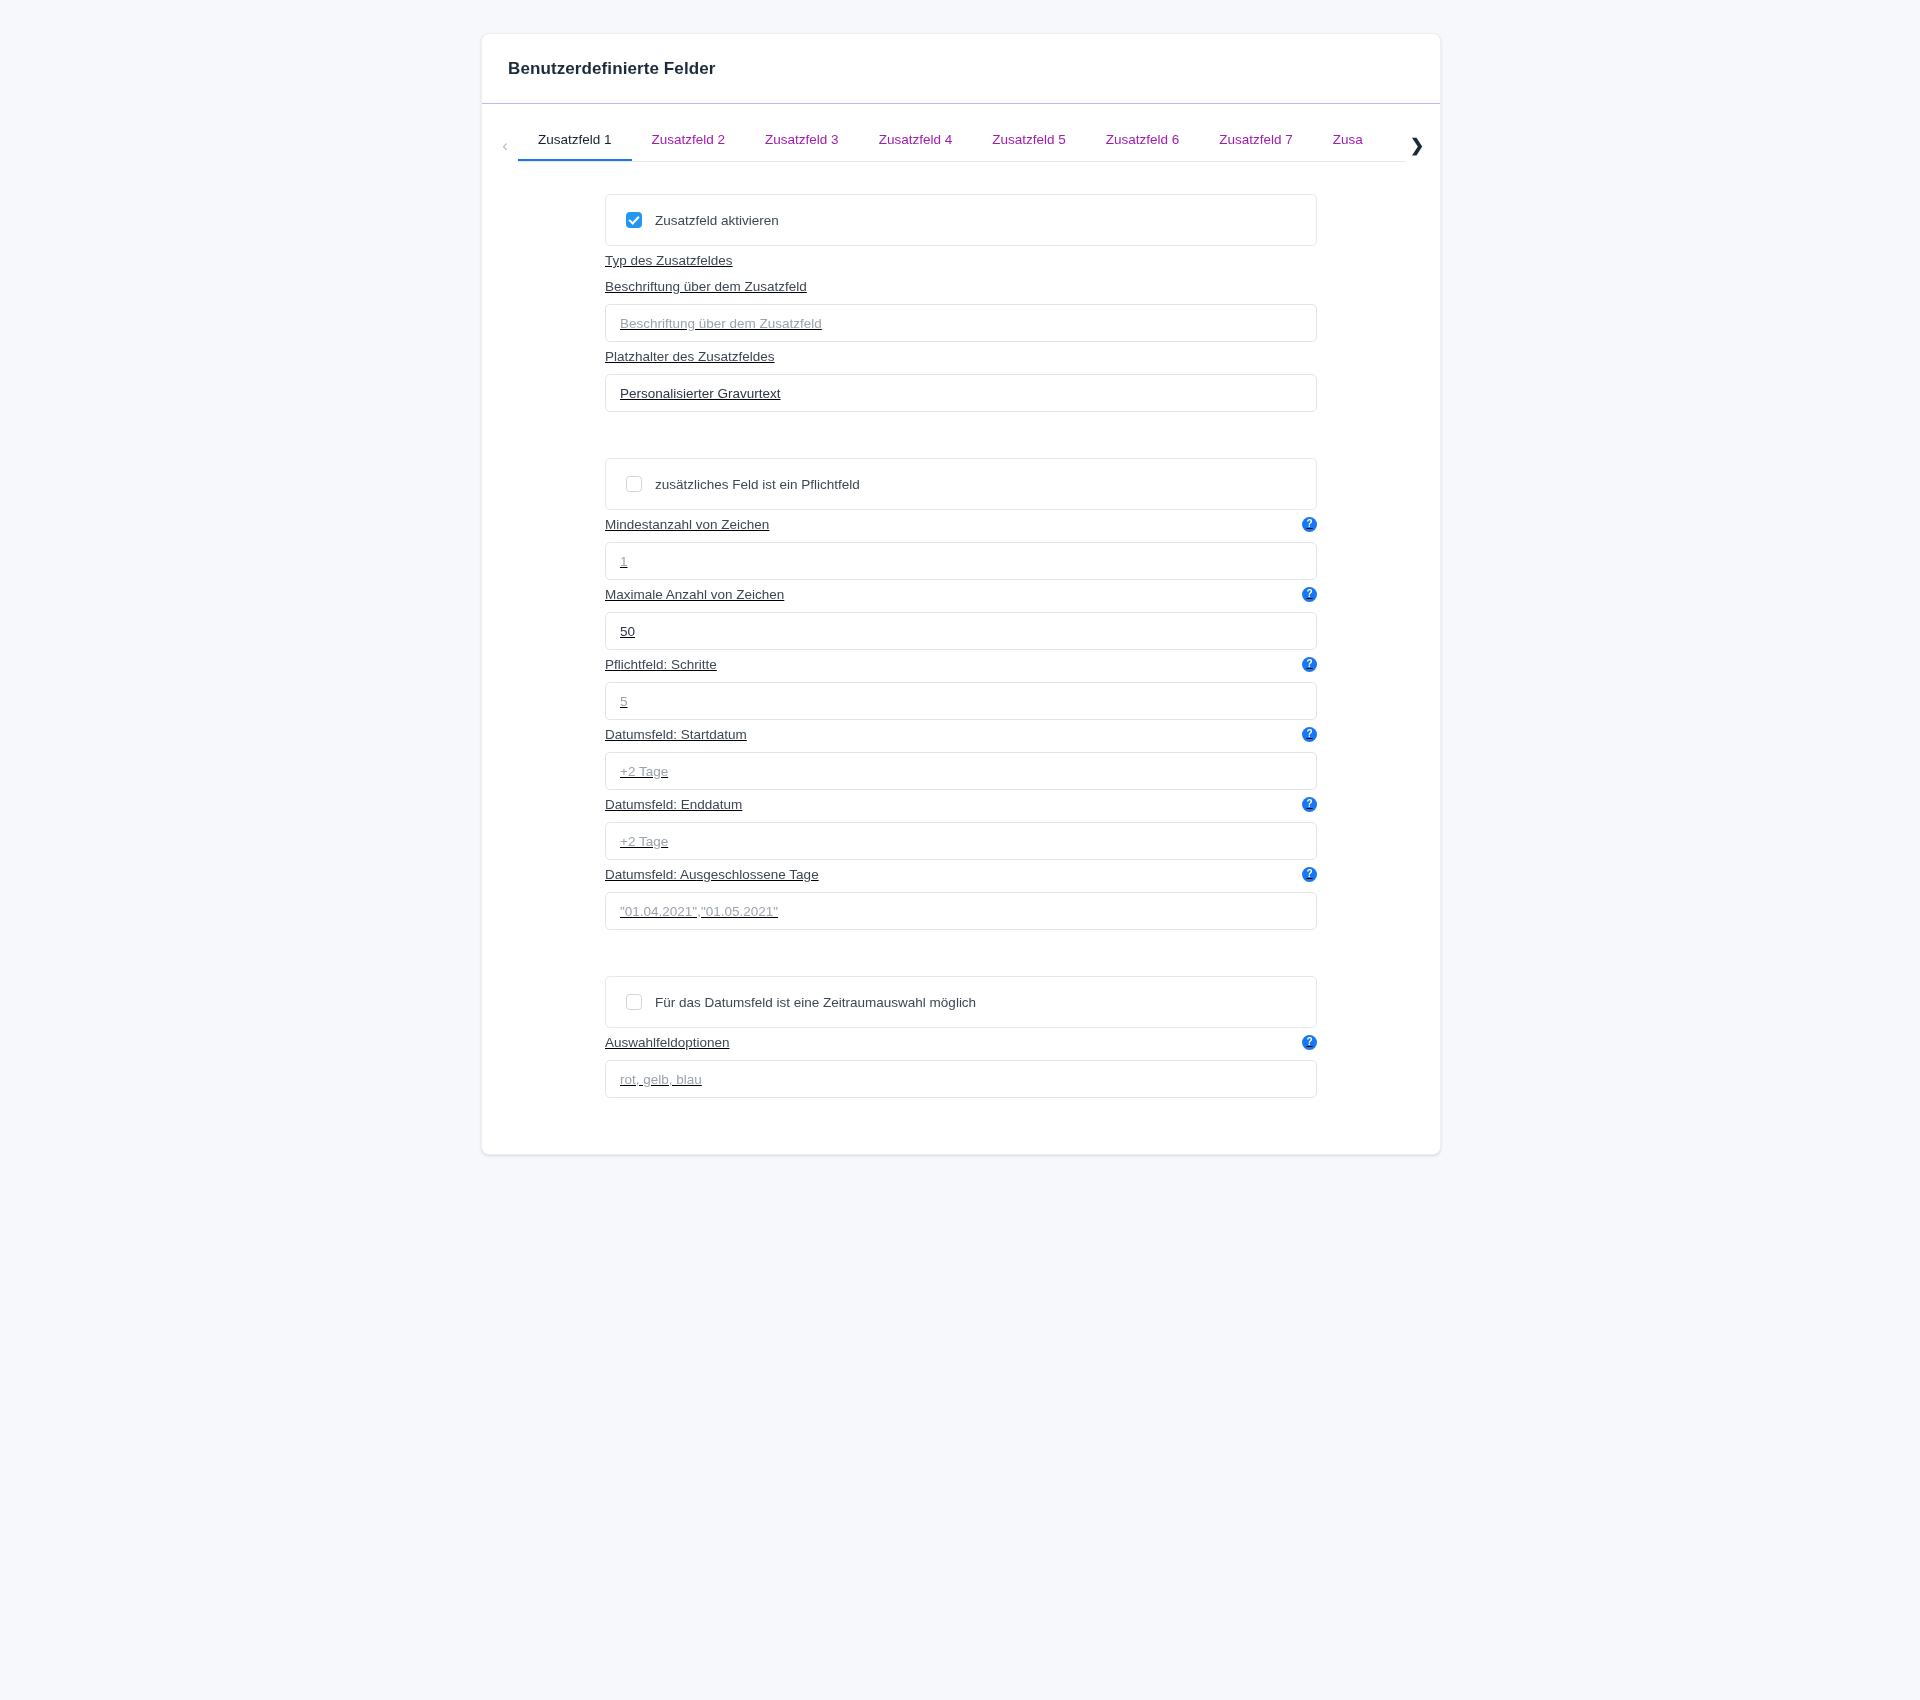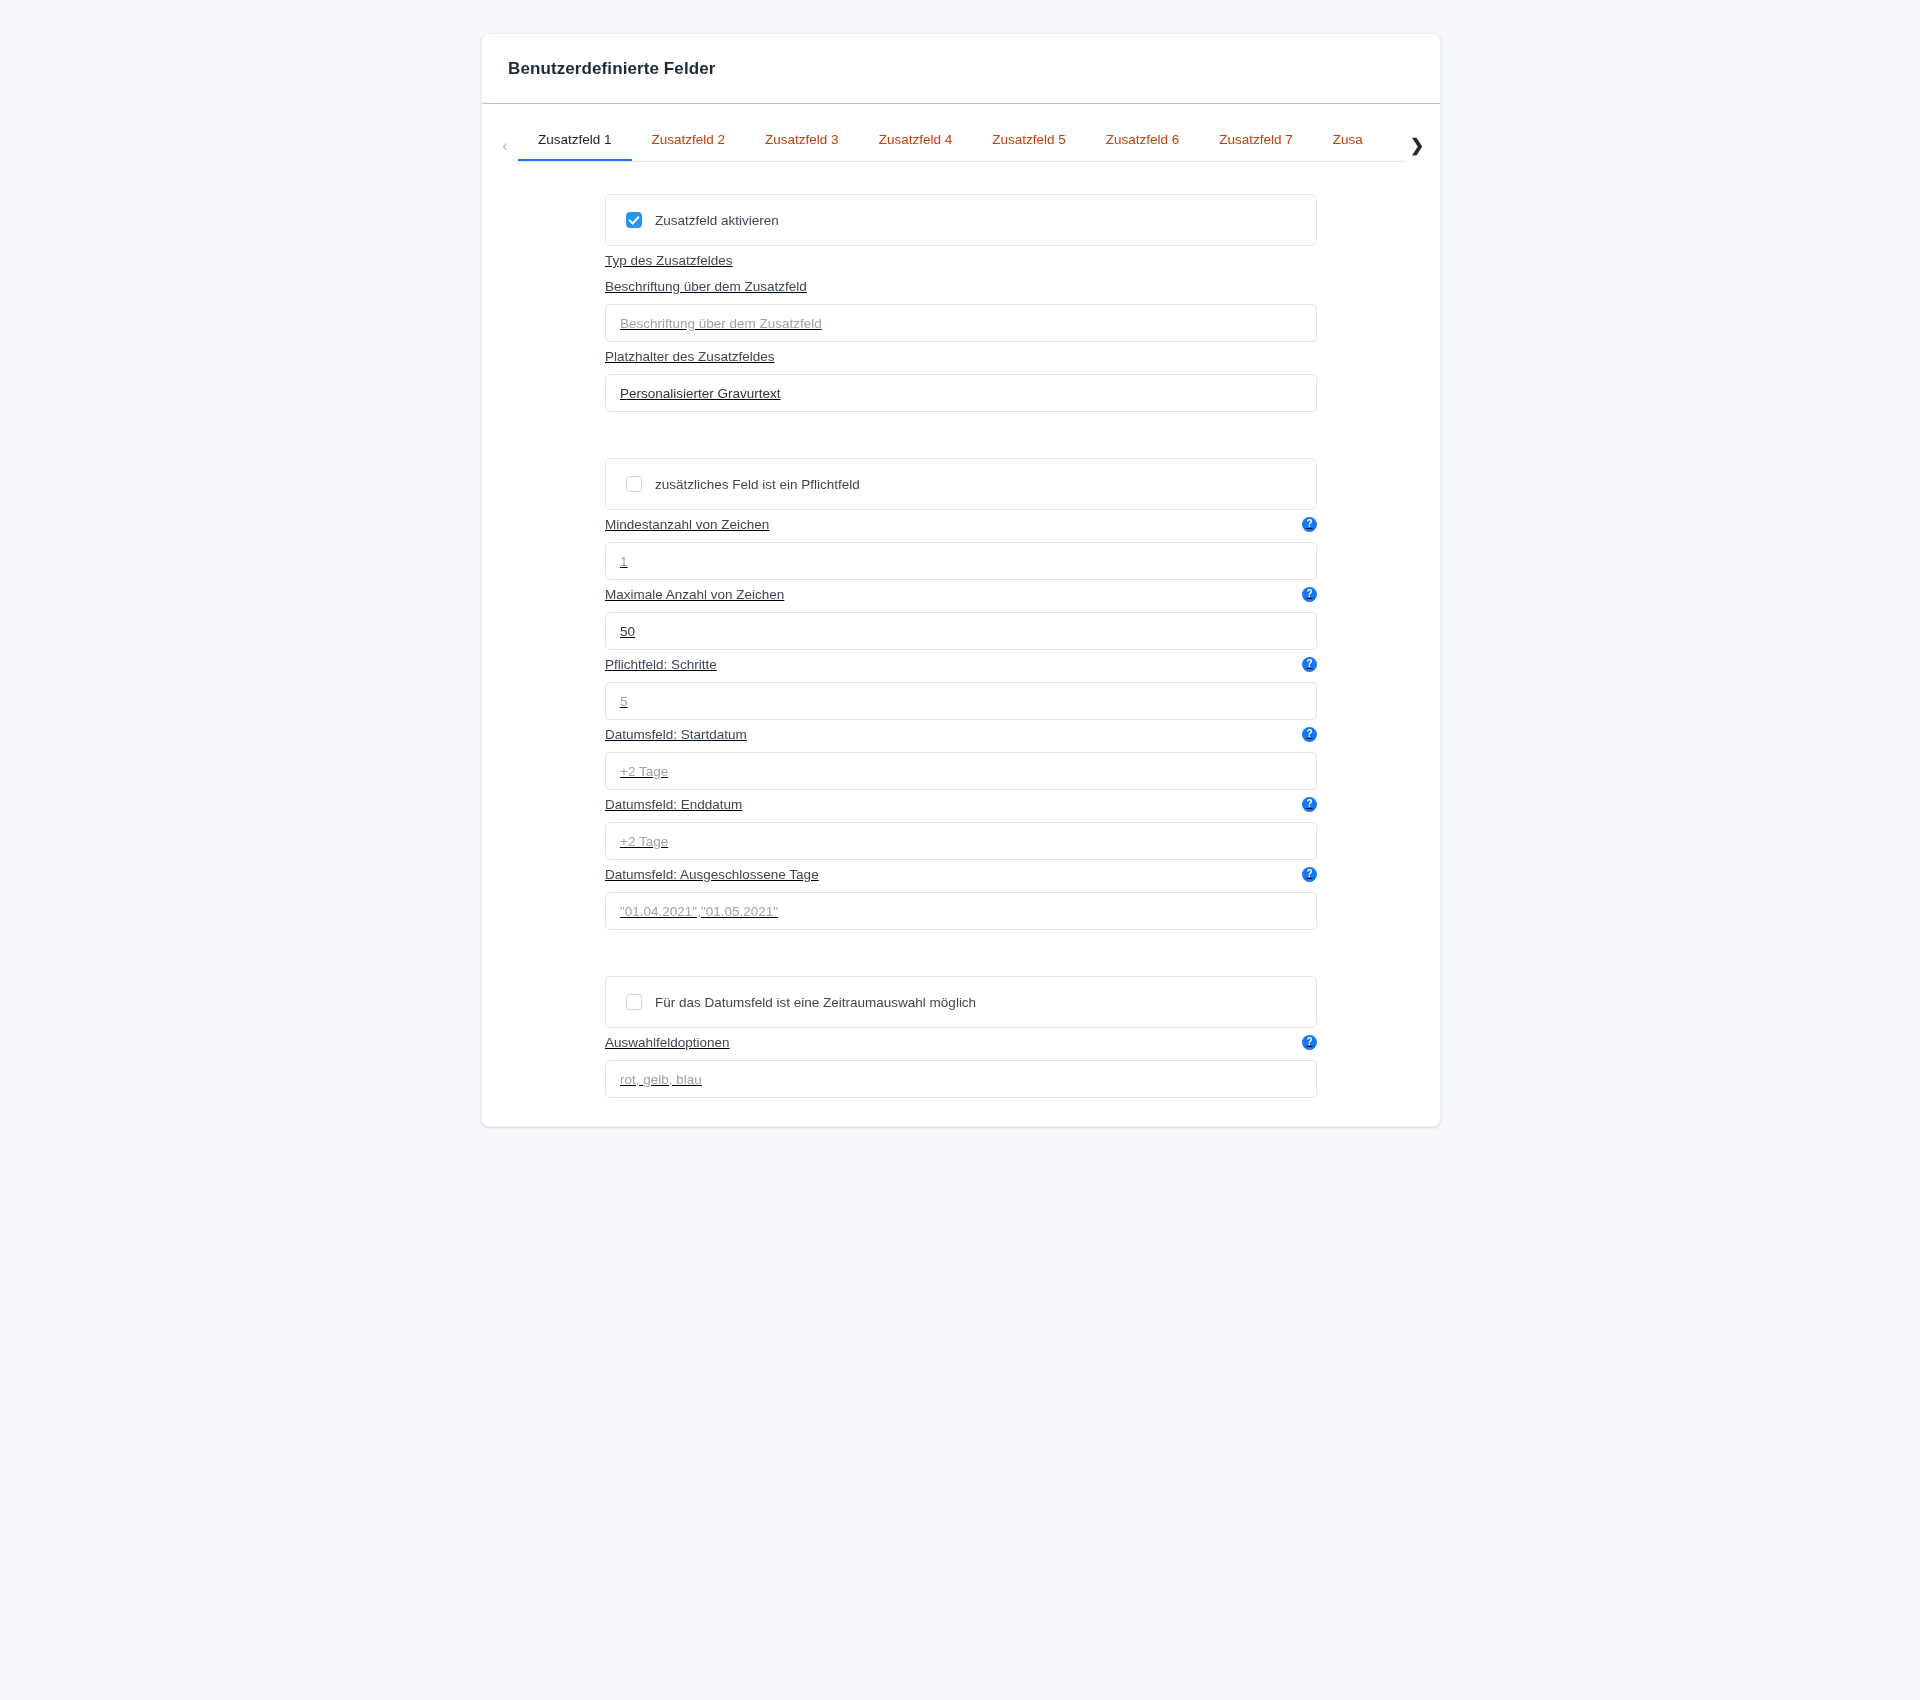--- a/index.html
+++ b/index.html
@@ -79,21 +79,21 @@
     flex: 1 1 auto;
     display: flex;
     align-items: flex-start;
     overflow: hidden;
     position: relative;
   }
   .tab {
     flex: 0 0 auto;
     padding: 0 20px 11px 20px;
     font-size: 13.5px;
-    color: #c2410c;
+    color: #a21caf;
     white-space: nowrap;
     cursor: pointer;
     border-bottom: 3px solid transparent;
     line-height: 1.2;
   }
   .tab.active {
     color: #16212d;
     border-bottom-color: #1976f0;
   }
   .tabs-underline {
@@ -101,21 +101,21 @@
     left: 36px;
     right: 34px;
     bottom: 0;
     height: 1px;
     background: #e5e8ed;
     z-index: 0;
   }
 
   
   .card-body {
-    padding: 32px 28px 28px 28px;
+    padding: 32px 28px 56px 28px;
   }
   .inner {
     width: 712px;
     margin: 0 auto;
   }
 
   
   .check-panel {
     border: 1px solid #e4e8ee;
     border-radius: 5px;

